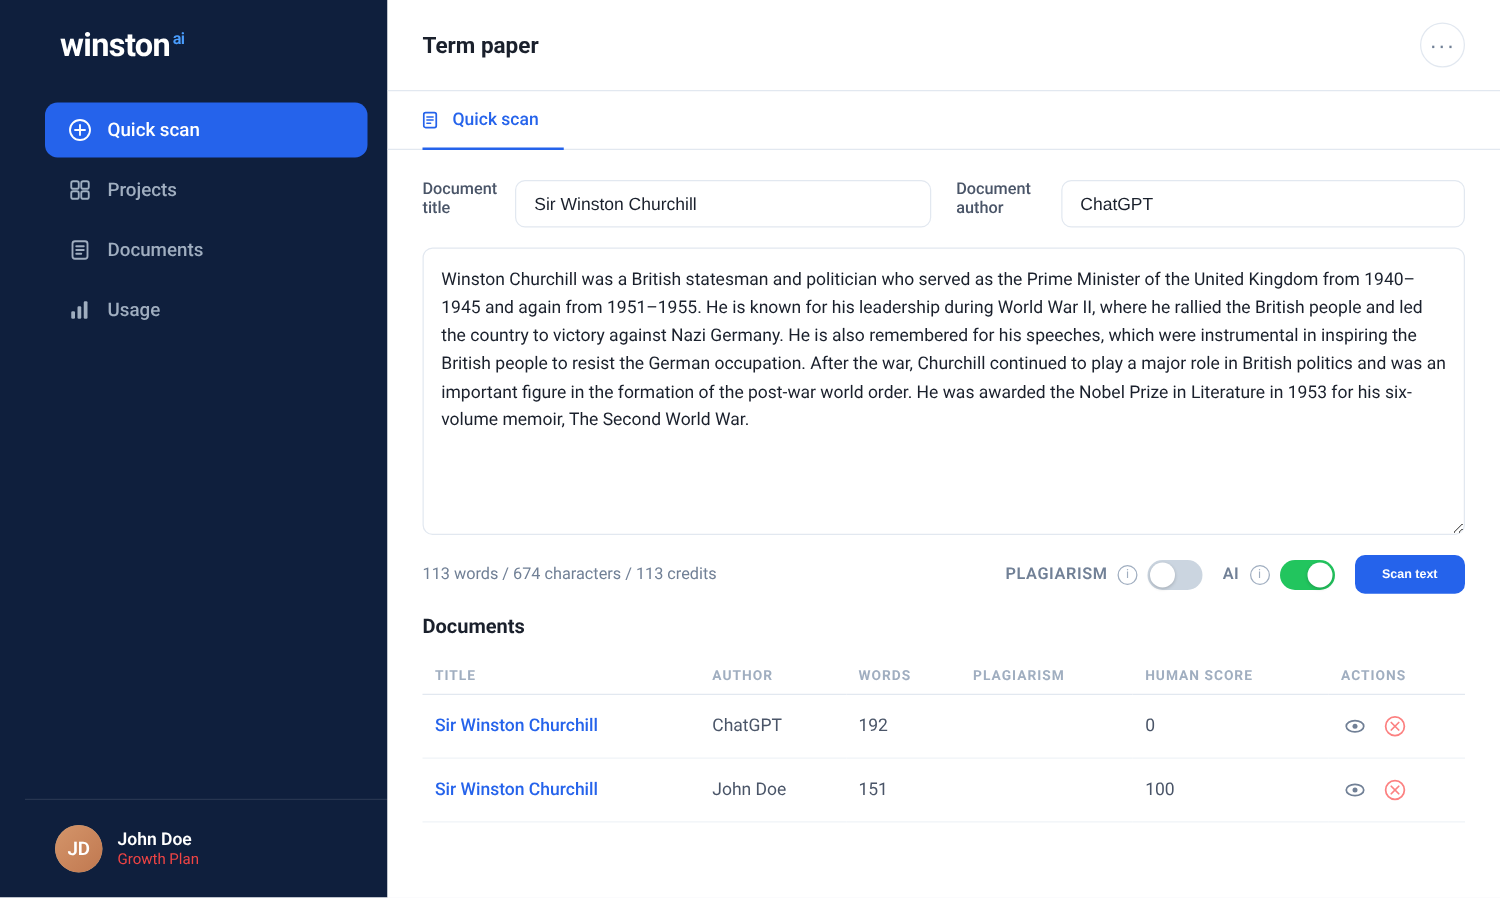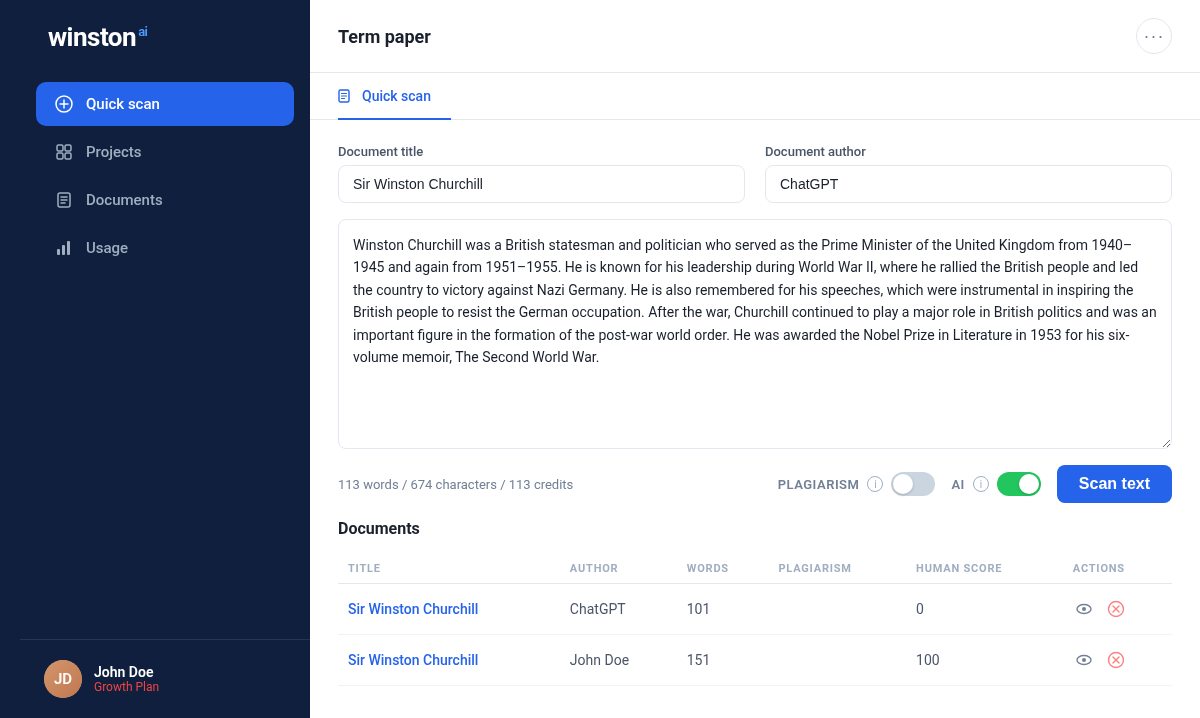--- a/index.html
+++ b/index.html
@@ -174,21 +174,20 @@
 
     
     .form-row {
       display: flex;
       gap: 20px;
       margin-bottom: 16px;
     }
     .form-group {
       flex: 1;
       display: flex;
-      flex-direction: column;
       gap: 6px;
     }
     .form-label {
       font-size: 13px;
       font-weight: 500;
       color: #4a5568;
     }
     .form-input {
       width: 100%;
       padding: 10px 14px;
@@ -285,21 +284,21 @@
     }
     .toggle-track.on .toggle-thumb {
       transform: translateX(20px);
     }
     .scan-btn {
       background: #2563eb;
       color: #fff;
       border: none;
       border-radius: 8px;
       padding: 10px 22px;
-      font-size: 16px;
+      font-size: 10px;
       font-weight: 600;
       cursor: pointer;
       transition: background 0.15s;
     }
 
     
     .section-title {
       font-size: 16px;
       font-weight: 700;
       color: #1a202c;
@@ -483,21 +482,21 @@
             <th>WORDS</th>
             <th>PLAGIARISM</th>
             <th>HUMAN SCORE</th>
             <th>ACTIONS</th>
           </tr>
         </thead>
         <tbody id="docs-tbody">
         <tr>
       <td>Sir Winston Churchill</td>
       <td>ChatGPT</td>
-      <td>101</td>
+      <td>192</td>
       <td></td>
       <td>0</td>
       <td>
         <div class="action-icons">
           <span class="action-icon eye-icon">
             <svg width="18" height="18" viewBox="0 0 18 18" fill="none">
               <ellipse cx="9" cy="9" rx="7" ry="4.5" stroke="#718096" stroke-width="1.4"></ellipse>
               <circle cx="9" cy="9" r="2" fill="#718096"></circle>
             </svg>
           </span>

